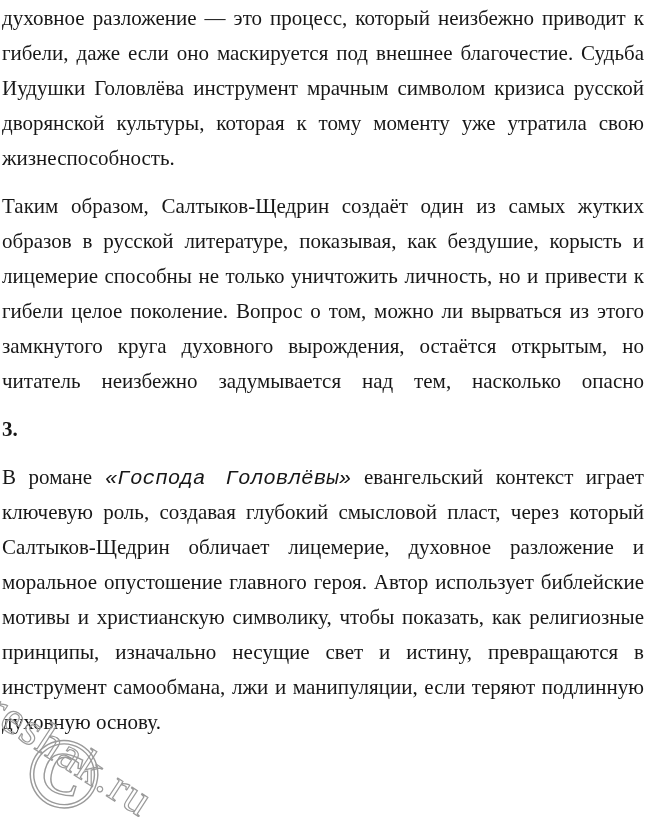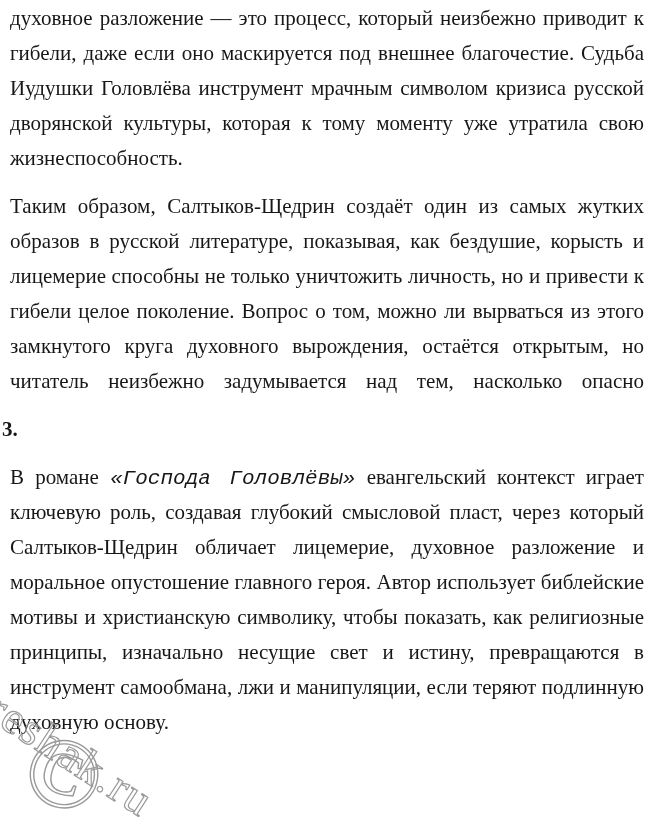--- a/index.html
+++ b/index.html
@@ -17,21 +17,21 @@
     font-size: 21px;
     color: #171717;
   }
   .textblock {
     position: absolute;
     left: 2px;
     right: 2px;
     top: 1px;
   }
   .para {
-    margin: 0 0 13px 8px;
+    margin: 0 0 13px 0;
   }
   .line {
     line-height: 35px;
     height: 35px;
     overflow: hidden;
     text-align: justify;
     text-align-last: justify;
   }
   .line.lastline {
     text-align-last: left;

